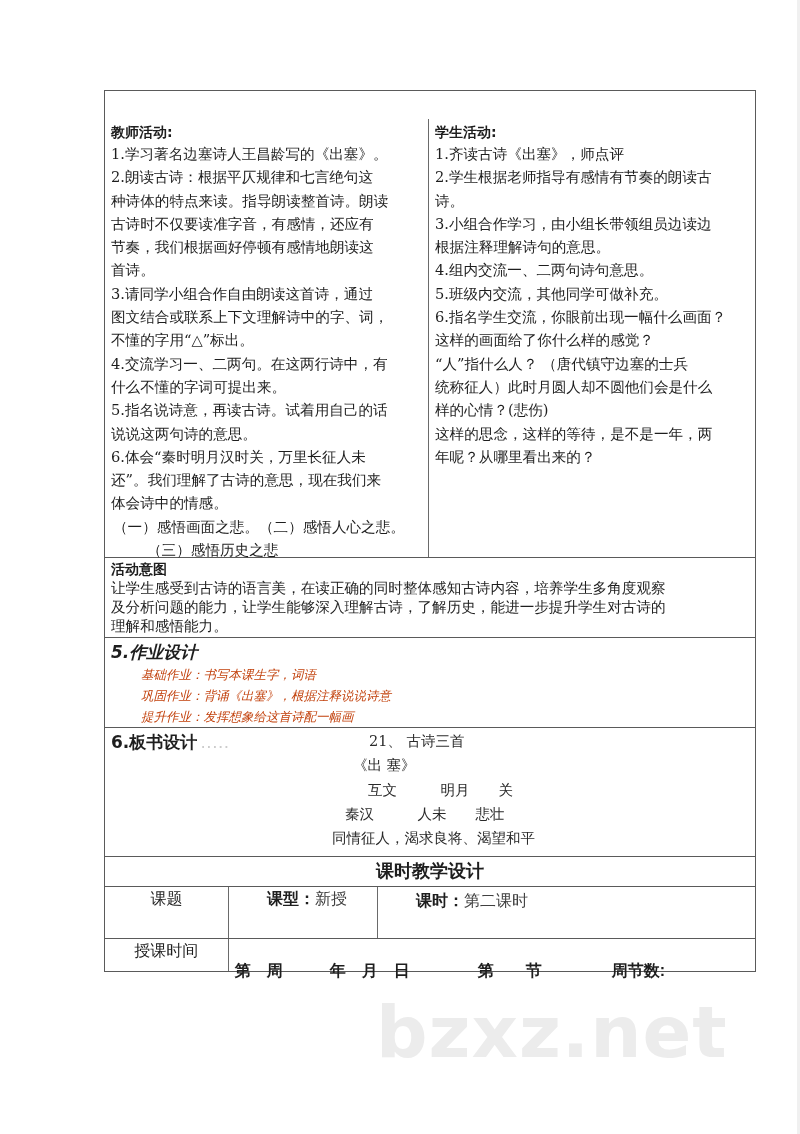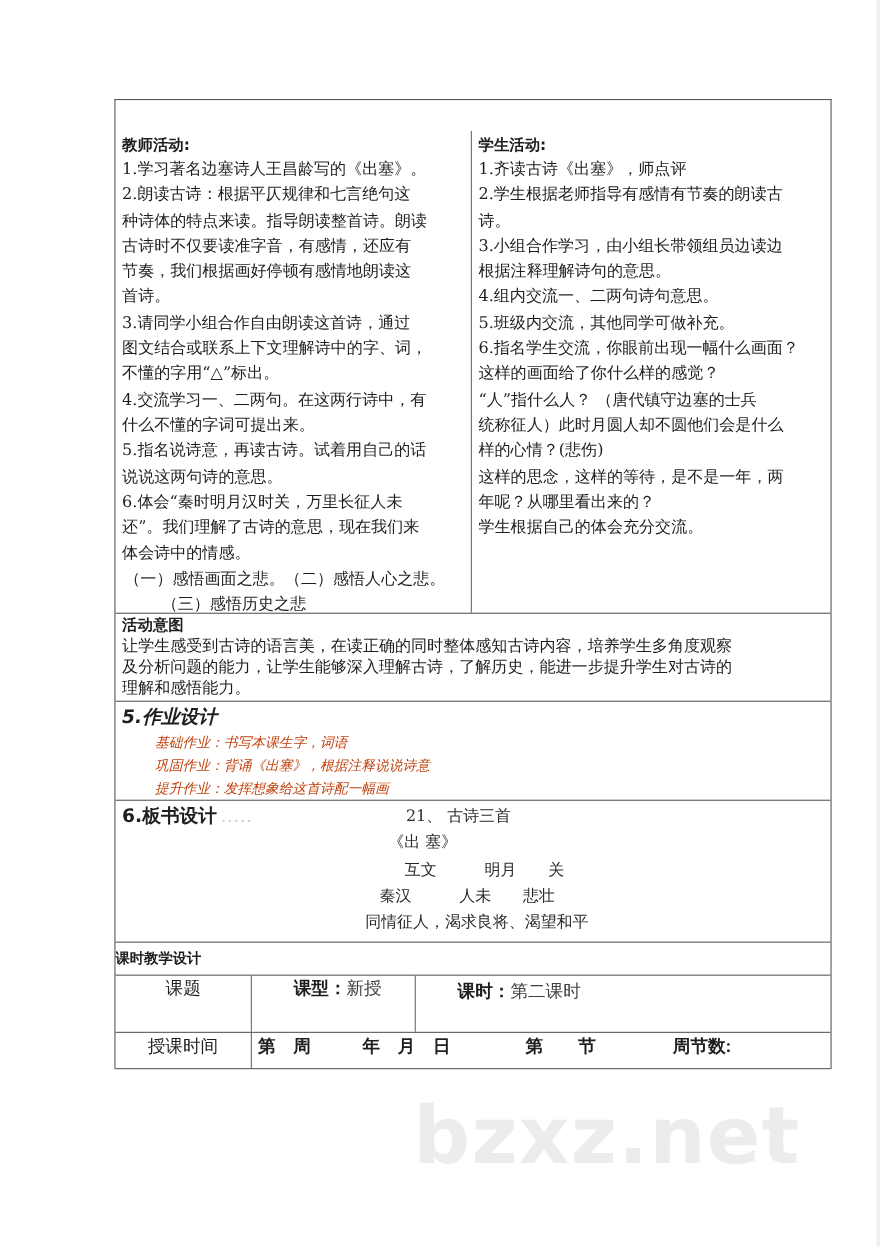--- a/index.html
+++ b/index.html
@@ -17,26 +17,26 @@
   .indent1 { padding-left:2px; }
   .indent2 { padding-left:36px; }
   .intent { padding:2px 6px 2px 6px; height:80px; box-sizing:border-box; font-size:14.6px; line-height:19px; }
   .intent .head { line-height:18px; }
   .hw { height:90px; padding:2px 6px; box-sizing:border-box;font-style:italic; }
   .hw .h2, .bb .h2 { font-family:"DejaVu Sans","Liberation Sans",sans-serif; font-weight:bold; font-size:17px; line-height:24px; }
   .hw .item { font-size:12.5px; color:#c2410c; padding-left:30px; line-height:21px; }
   .bb { height:129px; position:relative; padding:2px 6px; box-sizing:border-box; }
   .bb .dots { color:#ccc; font-size:10px; letter-spacing:2px; margin-left:4px; }
   .bb .board { position:absolute; left:0; width:100%; font-size:14.5px; color:#2a2a2a; }
-  .title-row { height:29px; font-family:Liberation Mono, monospace; font-weight:bold; font-size:13px; line-height:29px; }
+  .title-row { height:29px; text-align:center; font-family:Liberation Serif, serif; font-weight:bold; font-size:18px; line-height:29px; }
   .grid-row { display:flex; }
   .cell { box-sizing:border-box; border-right:1.5px solid #6a6a6a; padding:2px 6px; font-size:16px; }
   .cell:last-child { border-right:none; }
   .lbl { font-family:"DejaVu Sans","Liberation Sans",sans-serif; text-align:center; }
-  .b { font-weight:bold; font-family:Liberation Sans, sans-serif; }
+  .b { font-weight:bold; font-family:Liberation Sans, sans-serif;margin-top:20px; }
   .muted { color:#404040; }
   .watermark { position:absolute; left:376px; top:990px; font-family:"DejaVu Sans","Liberation Sans",sans-serif;
                font-weight:bold; font-size:72px; color:#ececec; letter-spacing:1px; }
   .rightedge { position:absolute; right:0; top:0; width:3px; height:1134px; background:#f0f0f0; }
 </style>
 </head>
 <body>
 
 <div class="page">
   <div class="tbl">
@@ -72,21 +72,20 @@
         <div class="line">根据注释理解诗句的意思。</div>
         <div class="line">4.组内交流一、二两句诗句意思。</div>
         <div class="line">5.班级内交流，其他同学可做补充。</div>
         <div class="line">6.指名学生交流，你眼前出现一幅什么画面？</div>
         <div class="line">这样的画面给了你什么样的感觉？</div>
         <div class="line">“人”指什么人？  （唐代镇守边塞的士兵</div>
         <div class="line">统称征人）此时月圆人却不圆他们会是什么</div>
         <div class="line">样的心情？(悲伤)</div>
         <div class="line">这样的思念，这样的等待，是不是一年，两</div>
         <div class="line">年呢？从哪里看出来的？</div>
-        <div class="line">学生根据自己的体会充分交流。</div>
       </div>
     </div>
 
     <div class="row intent">
       <div class="head">活动意图</div>
       <div class="line">让学生感受到古诗的语言美，在读正确的同时整体感知古诗内容，培养学生多角度观察</div>
       <div class="line">及分析问题的能力，让学生能够深入理解古诗，了解历史，能进一步提升学生对古诗的</div>
       <div class="line">理解和感悟能力。</div>
     </div>
 

